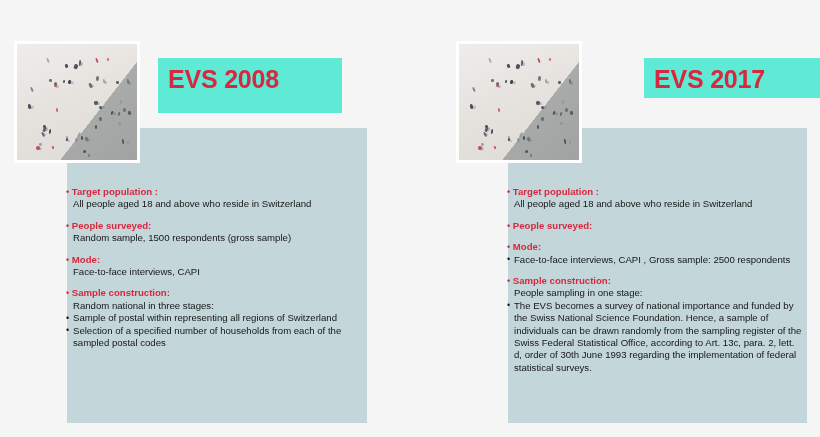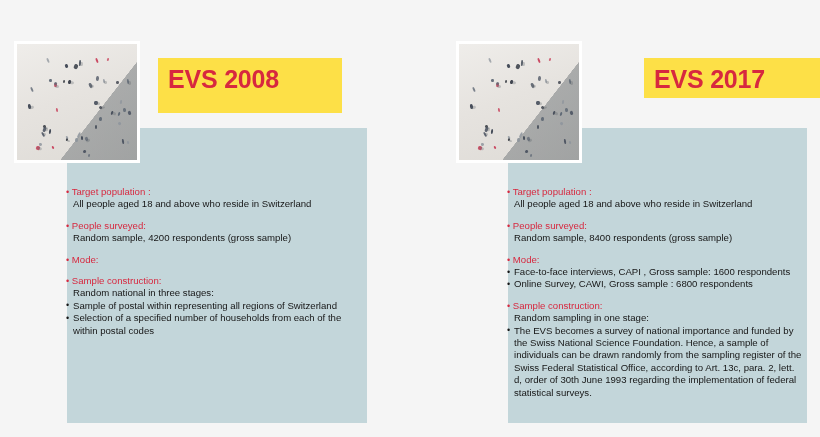--- a/index.html
+++ b/index.html
@@ -20,21 +20,21 @@
     position: absolute;
     left: 0; top: 0;
     width: 820px;
     height: 437px;
     background: #f5f5f5;
   }
 
   
   .title-box {
     position: absolute;
-    background: #fde047;
+    background: #5eead4;
     box-sizing: border-box;
     padding: 8px 16px 6px 10px;
   }
   .title-main {
     color: #d7283f;
     font-size: 25px;
     font-weight: bold;
     line-height: 27px;
     letter-spacing: -0.2px;
   }
@@ -74,21 +74,21 @@
   .body-text {
     position: absolute;
     box-sizing: border-box;
     color: #1a1a1a;
   }
   .grp { margin-bottom: 9px; }
   .grp:last-child { margin-bottom: 0; }
 
   .hd {
     color: #d7283f;
-    font-weight: normal;
+    font-weight: bold;
     font-size: 9.6px;
     line-height: 12.4px;
     white-space: nowrap;
   }
   .hd .dot { font-size: 9px; }
 
   .sub {
     color: #161616;
     font-size: 9.6px;
     line-height: 12.4px;
@@ -218,32 +218,33 @@
   </div>
 
   <div class="body-text" id="body-left">
     <div class="grp">
       <div class="hd"><span class="dot">•</span> <span>Target population :</span></div>
       <div class="sub">All people aged 18 and above who reside in Switzerland</div>
     </div>
 
     <div class="grp">
       <div class="hd"><span class="dot">•</span> <span>People surveyed:</span></div>
-      <div class="sub">Random sample, 4200 respondents (gross sample)</div>
+      <div class="sub">Random sample, 1500 respondents (gross sample)</div>
     </div>
 
     <div class="grp">
       <div class="hd"><span class="dot">•</span> <span>Mode:</span></div>
+      <div class="sub">Face-to-face interviews, CAPI</div>
     </div>
 
     <div class="grp">
       <div class="hd"><span class="dot">•</span> <span>Sample construction:</span></div>
       <div class="sub">Random national in three stages:</div>
       <div class="bul">Sample of postal within representing all regions of Switzerland</div>
-      <div class="bul">Selection of a specified number of households from each of the within postal codes</div>
+      <div class="bul">Selection of a specified number of households from each of the sampled postal codes</div>
     </div>
   </div>
 
   <div class="content-box" id="content-box-right"></div>
 
   <div class="title-box" id="title-box-right">
     <div class="title-main">EVS 2017</div>
   </div>
 
   <div class="photo" id="photo-right">
@@ -314,29 +315,27 @@
   </div>
 
   <div class="body-text" id="body-right">
     <div class="grp">
       <div class="hd"><span class="dot">•</span> <span>Target population :</span></div>
       <div class="sub">All people aged 18 and above who reside in Switzerland</div>
     </div>
 
     <div class="grp">
       <div class="hd"><span class="dot">•</span> <span>People surveyed:</span></div>
-      <div class="sub">Random sample, 8400 respondents (gross sample)</div>
     </div>
 
     <div class="grp">
       <div class="hd"><span class="dot">•</span> <span>Mode:</span></div>
-      <div class="bul">Face-to-face interviews, CAPI , Gross sample: 1600 respondents</div>
-      <div class="bul">Online Survey, CAWI, Gross sample : 6800 respondents</div>
+      <div class="bul">Face-to-face interviews, CAPI , Gross sample: 2500 respondents</div>
     </div>
 
     <div class="grp">
       <div class="hd"><span class="dot">•</span> <span>Sample construction:</span></div>
-      <div class="sub">Random sampling in one stage:</div>
+      <div class="sub">People sampling in one stage:</div>
       <div class="para">The EVS becomes a survey of national importance and funded by the Swiss National Science Foundation. Hence, a sample of individuals can be drawn randomly from the sampling register of the Swiss Federal Statistical Office, according to Art. 13c, para. 2, lett. d, order of 30th June 1993 regarding the implementation of federal statistical surveys.</div>
     </div>
   </div>
 
 </div>
 
 </body></html>

